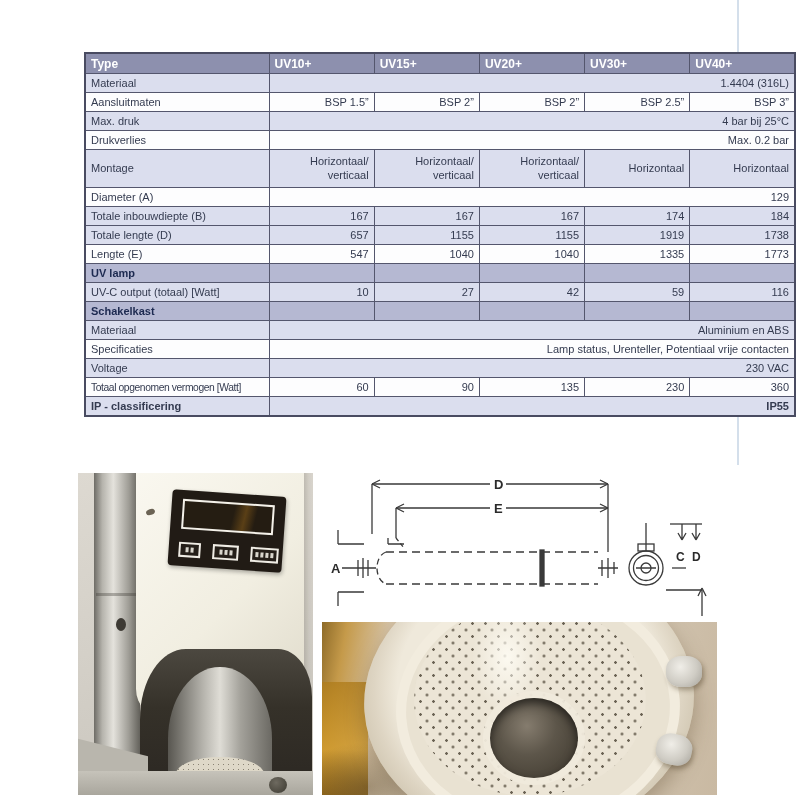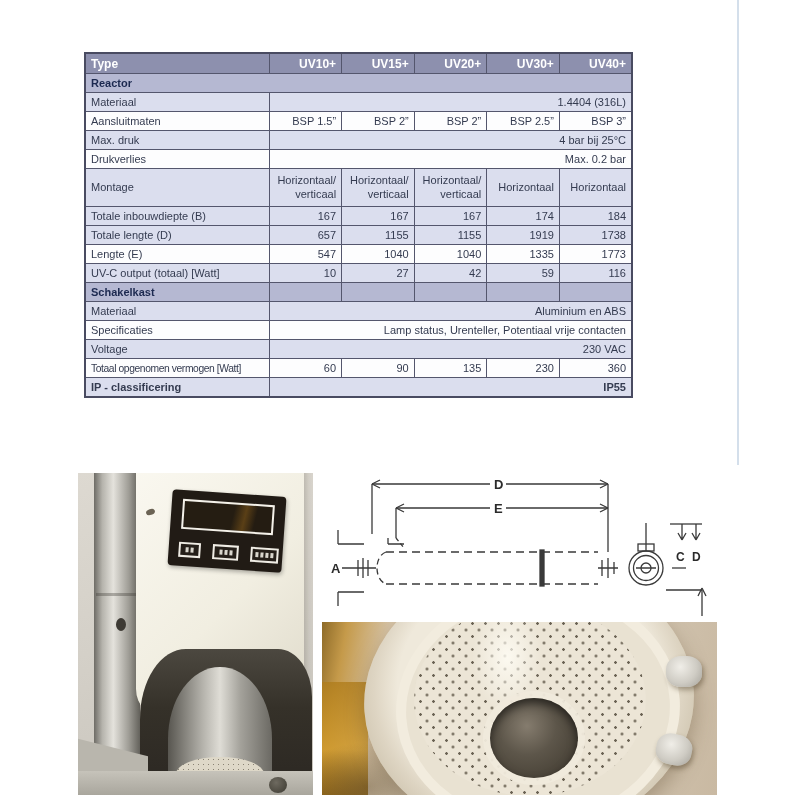--- a/index.html
+++ b/index.html
@@ -6,26 +6,26 @@
   .page{position:relative;width:800px;height:800px;background:#fff;overflow:hidden;
         font-family:"Liberation Sans",sans-serif;}
   
   .sky{position:absolute;left:42px;top:0;width:695px;height:178px;
        background:linear-gradient(180deg,#2f8ccb 0%,#4f a 0%,#3d95d3 12%,#6cb0e0 32%,#a7d0ee 55%,#dcedf9 78%,#ffffff 100%);}
   .page-edge{position:absolute;left:737px;top:0;width:2px;height:465px;background:rgba(160,185,210,.45);}
   .title{position:absolute;left:84px;top:8px;font-size:15px;font-weight:bold;color:#1e3a5f;letter-spacing:.2px;margin-top:45px;}
 
   
   .spec-table-wrap{position:absolute;left:84px;top:52px;}
-  table.spec{border-collapse:collapse;table-layout:fixed;width:549px;
+  table.spec{border-collapse:collapse;table-layout:fixed;width:712px;
              font-family:"Liberation Sans",sans-serif;font-size:11px;color:#343b50;}
   table.spec{border:2px solid #494b61;}
   .spec td,.spec th{border:1px solid #54566d;padding:0 5px;height:18px;overflow:hidden;white-space:normal;}
   .spec col.c0{width:184px;}
-  .spec th{background:#8d90ae;color:#ffffff;font-weight:bold;font-size:12px;height:19px;text-align:right;}
+  .spec th{background:#8d90ae;color:#ffffff;font-weight:bold;font-size:12px;height:19px;text-align:left;}
   .spec th.type{text-align:left;}
   .spec td.lbl{text-align:left;}
   .spec td.val{text-align:right;}
   .spec tr.strl td{background:#dbdeee;}
   .spec tr.strw td{background:#fdfdfe;margin-left:40px;}
   .spec td.section{background:#b5b8d2;color:#1c2950;font-weight:bold;}
   .spec tr.montage td{height:37px;line-height:1.2;}
   .spec td.bold{font-weight:bold;}
   .spec td.cond{font-size:10.3px;letter-spacing:-0.4px;}
 
@@ -119,23 +119,20 @@
         </colgroup>
       <tbody>
           <tr>
         <th class="type">Type</th>
         <th>UV10+</th>
         <th>UV15+</th>
         <th>UV20+</th>
         <th>UV30+</th>
         <th>UV40+</th>
       </tr>
-      <tr>
-        <td class="section" colspan="6">Reactor</td>
-      </tr>
       <tr class="strl">
         <td class="lbl">Materiaal</td>
         <td class="val" colspan="5">1.4404 (316L)</td>
       </tr>
       <tr class="strw">
         <td class="lbl">Aansluitmaten</td>
         <td class="val">BSP 1.5”</td>
         <td class="val">BSP 2”</td>
         <td class="val">BSP 2”</td>
         <td class="val">BSP 2.5”</td>
@@ -150,20 +147,24 @@
         <td class="val" colspan="5">Max. 0.2 bar</td>
       </tr>
       <tr class="strl montage">
         <td class="lbl">Montage</td>
         <td class="val">Horizontaal/ verticaal</td>
         <td class="val">Horizontaal/ verticaal</td>
         <td class="val">Horizontaal/ verticaal</td>
         <td class="val">Horizontaal</td>
         <td class="val">Horizontaal</td>
       </tr>
+      <tr class="strw">
+        <td class="lbl">Diameter (A)</td>
+        <td class="val" colspan="5">129</td>
+      </tr>
       <tr class="strl">
         <td class="lbl">Totale inbouwdiepte (B)</td>
         <td class="val">167</td>
         <td class="val">167</td>
         <td class="val">167</td>
         <td class="val">174</td>
         <td class="val">184</td>
       </tr>
       <tr class="strl">
         <td class="lbl">Totale lengte (D)</td>
@@ -173,20 +174,28 @@
         <td class="val">1919</td>
         <td class="val">1738</td>
       </tr>
       <tr class="strw">
         <td class="lbl">Lengte (E)</td>
         <td class="val">547</td>
         <td class="val">1040</td>
         <td class="val">1040</td>
         <td class="val">1335</td>
         <td class="val">1773</td>
+      </tr>
+      <tr>
+        <td class="section lbl">UV lamp</td>
+        <td class="section"></td>
+            <td class="section"></td>
+        <td class="section"></td>
+            <td class="section"></td>
+        <td class="section"></td>
       </tr>
       <tr class="strl">
         <td class="lbl">UV-C output (totaal) [Watt]</td>
         <td class="val">10</td>
         <td class="val">27</td>
         <td class="val">42</td>
         <td class="val">59</td>
         <td class="val">116</td>
       </tr>
       <tr>

